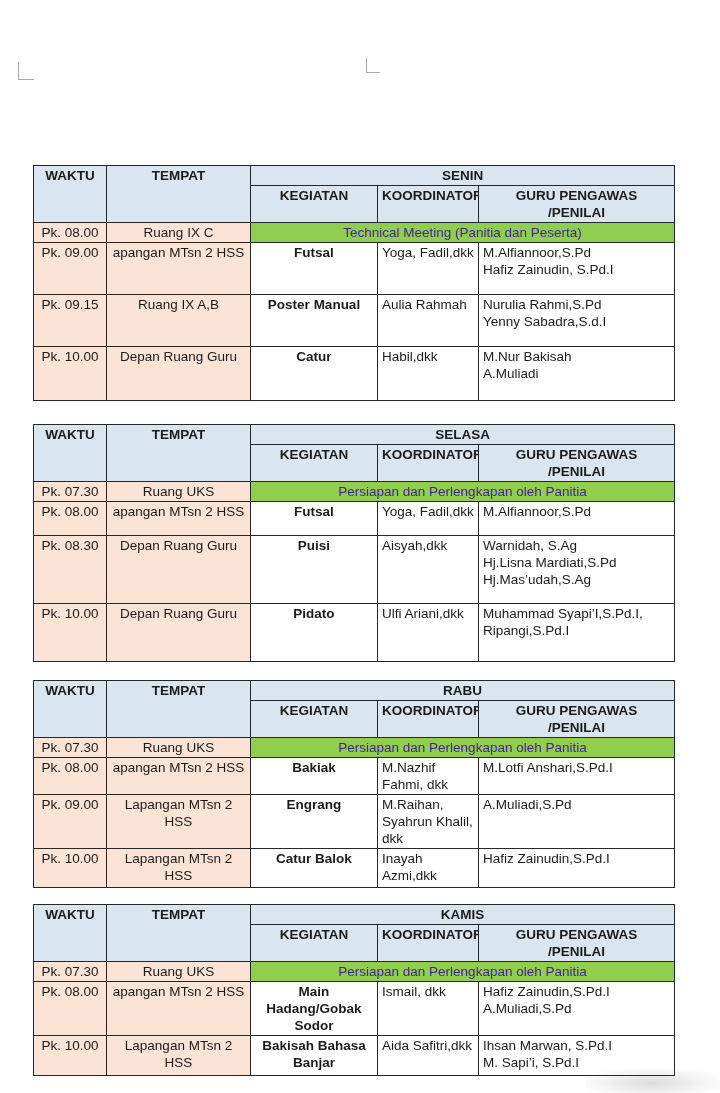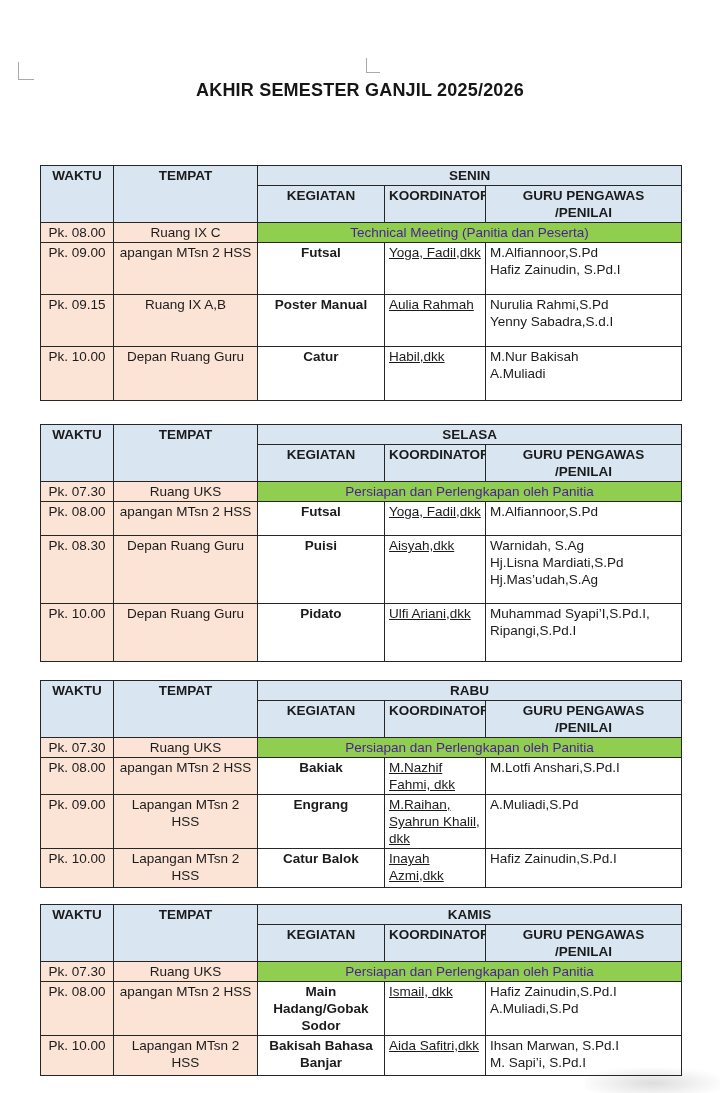--- a/index.html
+++ b/index.html
@@ -27,21 +27,21 @@
 
   
   .title {
     position:absolute; top:79px; left:0; width:720px;
     text-align:center; font-weight:bold; font-size:18px; line-height:23.5px;
     letter-spacing:0.2px; color:#161616;
   }
 
   
   table.sched {
-    position:absolute; left:40px; width:641px;
+    position:absolute; left:33px; width:641px;
     border-collapse:collapse; table-layout:fixed;
   }
   table.sched td, table.sched th {
     border:1px solid #262626;
     font-size:13.5px; line-height:17px;
     padding:1px 4px; overflow:hidden;
   }
   th.hdr {
     background:#d9e5f1; font-weight:bold; text-align:center;
   }
@@ -57,21 +57,20 @@
     background:#fbe3d6; text-align:center; vertical-align:top;
     white-space:pre-line;
   }
   td.kegiatan {
     font-weight:bold; text-align:center; vertical-align:top;
     white-space:pre-line;
   }
   td.koordinator {
     text-align:left; vertical-align:top; padding-left:6px;
     white-space:pre-line;
-    text-decoration:underline;
   }
   td.pengawas {
     text-align:left; vertical-align:top; padding-left:8px;
     white-space:pre-line;
   }
   td.banner {
     background:#8fce4e; text-align:center; vertical-align:middle;
     font-weight:normal; color:#4c1d95;
   }
   tr.banner-row td { vertical-align:middle; }
@@ -79,21 +78,20 @@
 </head>
 <body>
 
 <div class="page">
 
   <div class="corner-mark m1"></div>
   <div class="corner-mark m2"></div>
   <div class="smudge"></div>
 
   <div class="title">
-    <div>AKHIR SEMESTER GANJIL 2025/2026</div>
   </div>
 
   <table class="sched" style="top:165px">
     <colgroup>
         <col style="width:73px">
         <col style="width:144px">
         <col style="width:127px">
         <col style="width:101px">
         <col style="width:196px">
       </colgroup>

